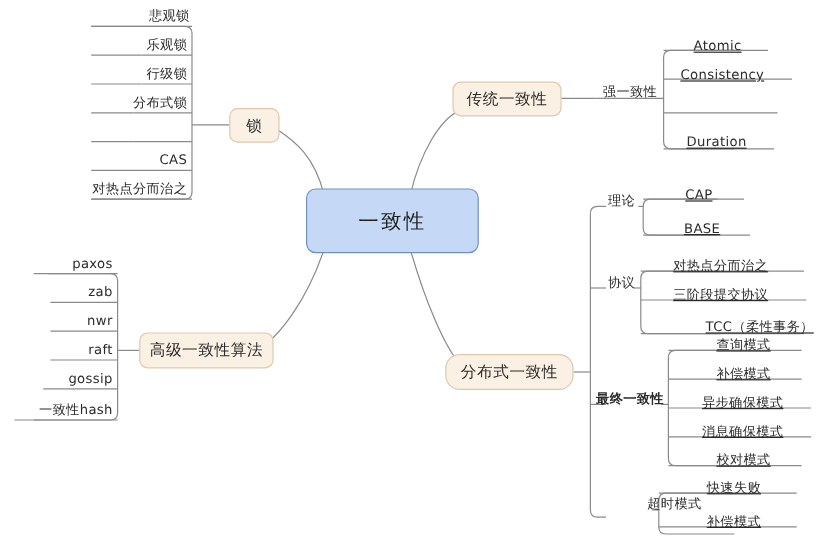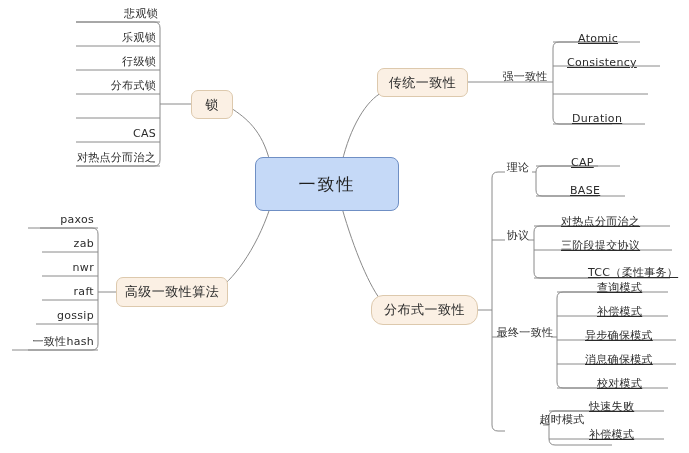--- a/index.html
+++ b/index.html
@@ -204,21 +204,21 @@
 
   <div class="leaf lalign" style="left:571px; top:156px; width:60px;">CAP</div>
   <div class="leaf lalign" style="left:570px; top:184px; width:60px;">BASE</div>
 
   <div class="subtitle" style="left:503px; top:228px; width:30px;">协议</div>
 
   <div class="leaf lalign" style="left:561px; top:215px; width:120px;">对热点分而治之</div>
   <div class="leaf lalign" style="left:561px; top:239px; width:120px;">三阶段提交协议</div>
   <div class="leaf lalign" style="left:588px; top:266px; width:124px;">TCC（柔性事务）</div>
 
-  <div class="subtitle" style="left:495px; top:325px; width:60px;">最终一致性</div>
+  <div class="subtitle" style="left:495px; top:325px; width:60px;font-weight:bold;">最终一致性</div>
 
   <div class="leaf lalign" style="left:597px; top:281px; width:80px;">查询模式</div>
   <div class="leaf lalign" style="left:597px; top:305px; width:80px;">补偿模式</div>
   <div class="leaf lalign" style="left:585px; top:329px; width:96px;">异步确保模式</div>
   <div class="leaf lalign" style="left:585px; top:353px; width:96px;">消息确保模式</div>
   <div class="leaf lalign" style="left:597px; top:377px; width:80px;">校对模式</div>
 
   <div class="subtitle" style="left:495px; top:412px; width:46px;margin-left:44px;">超时模式</div>
 
   <div class="leaf lalign" style="left:589px; top:400px; width:80px;">快速失败</div>

